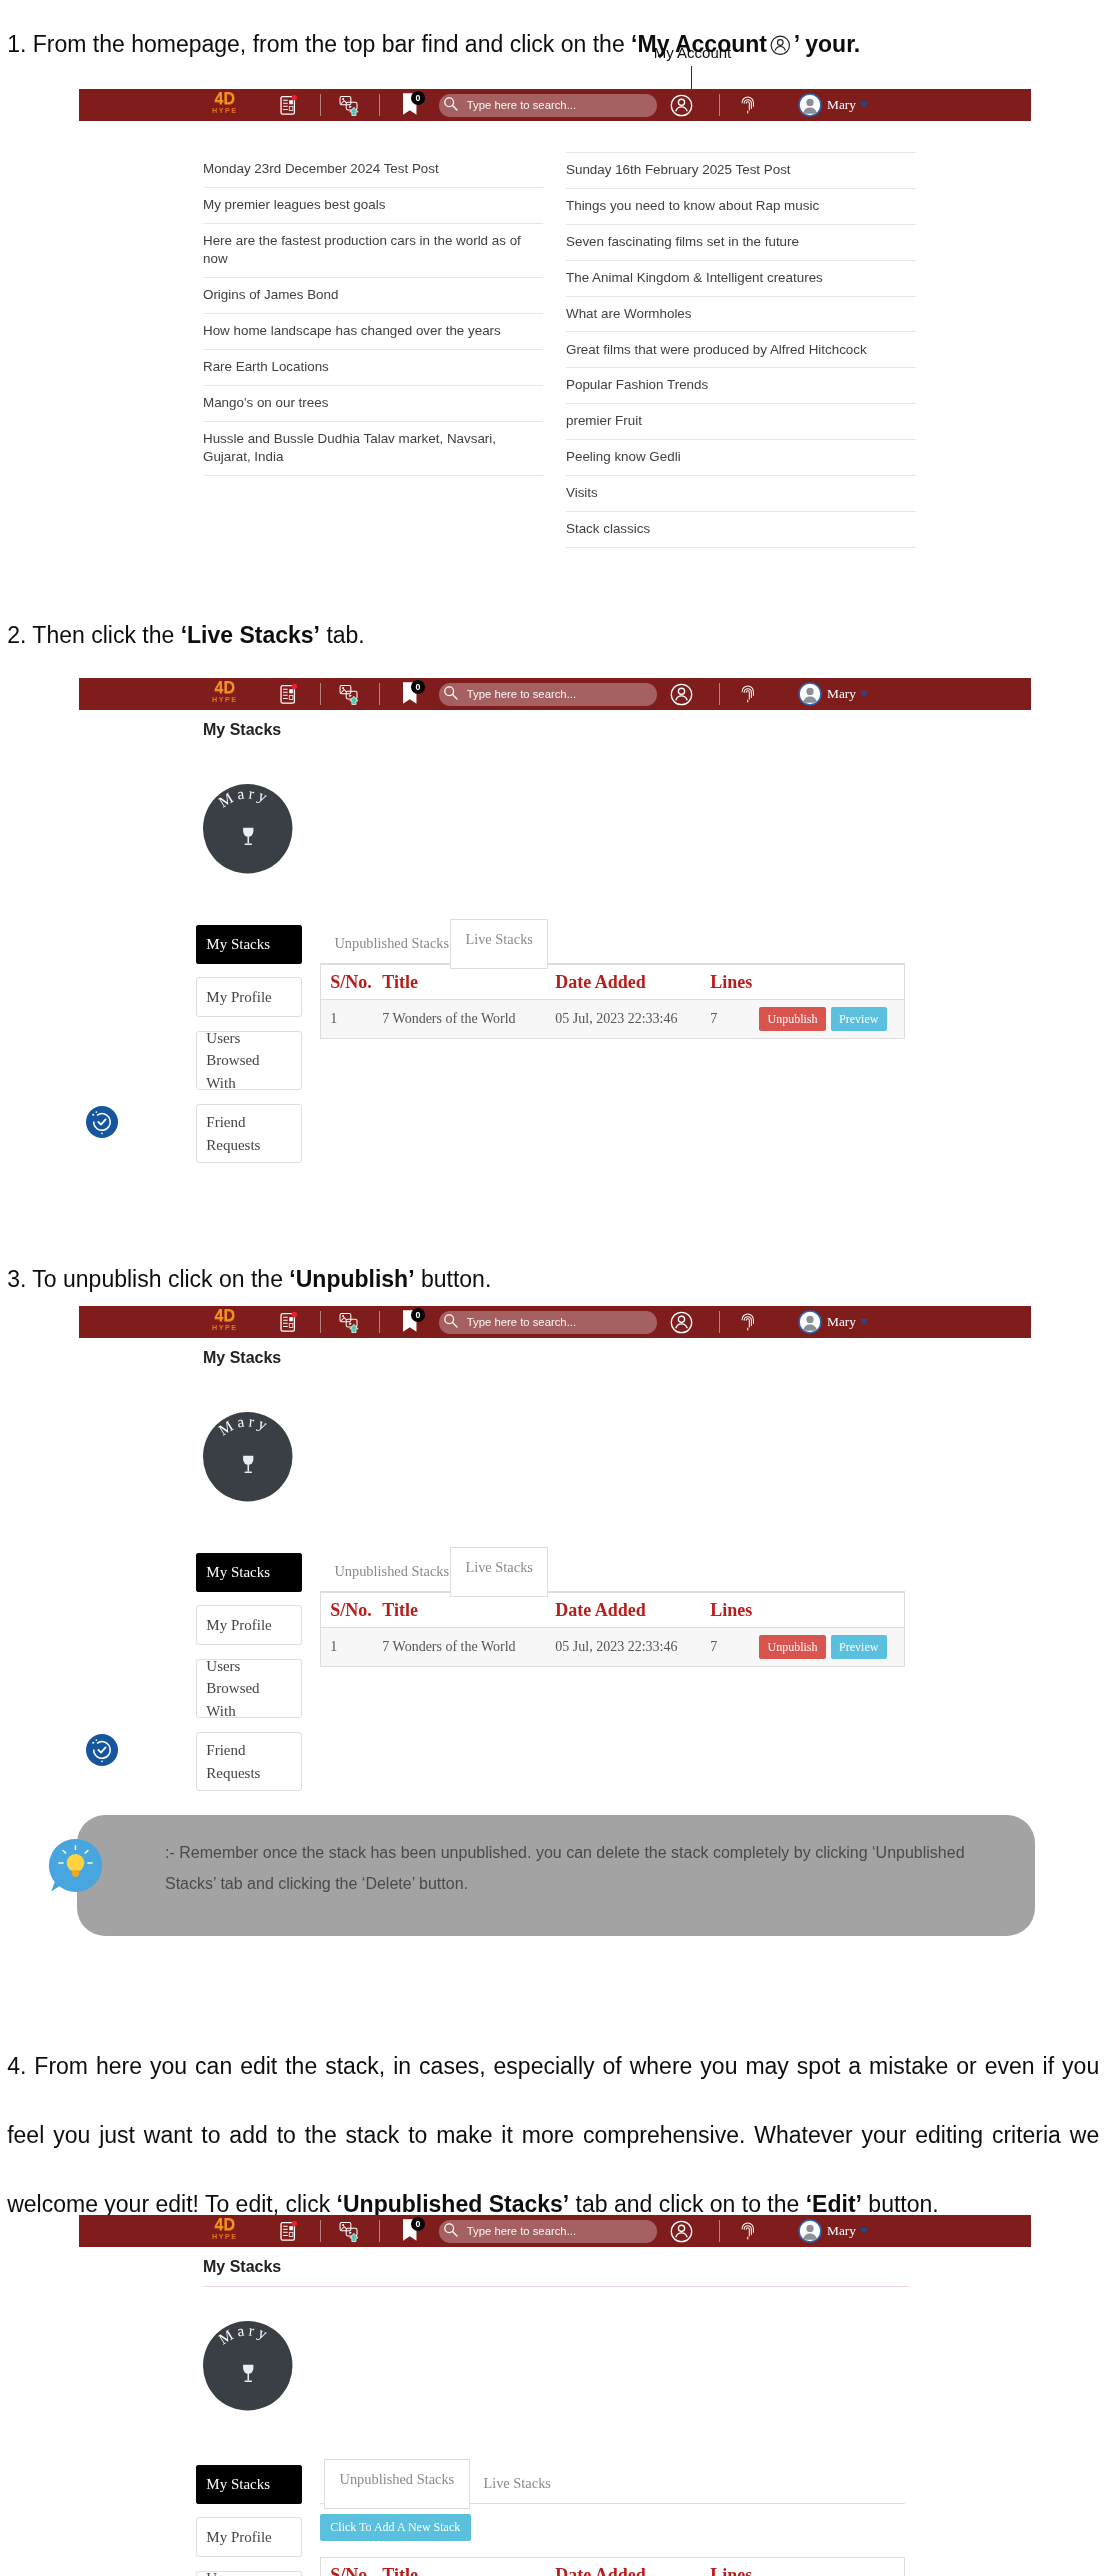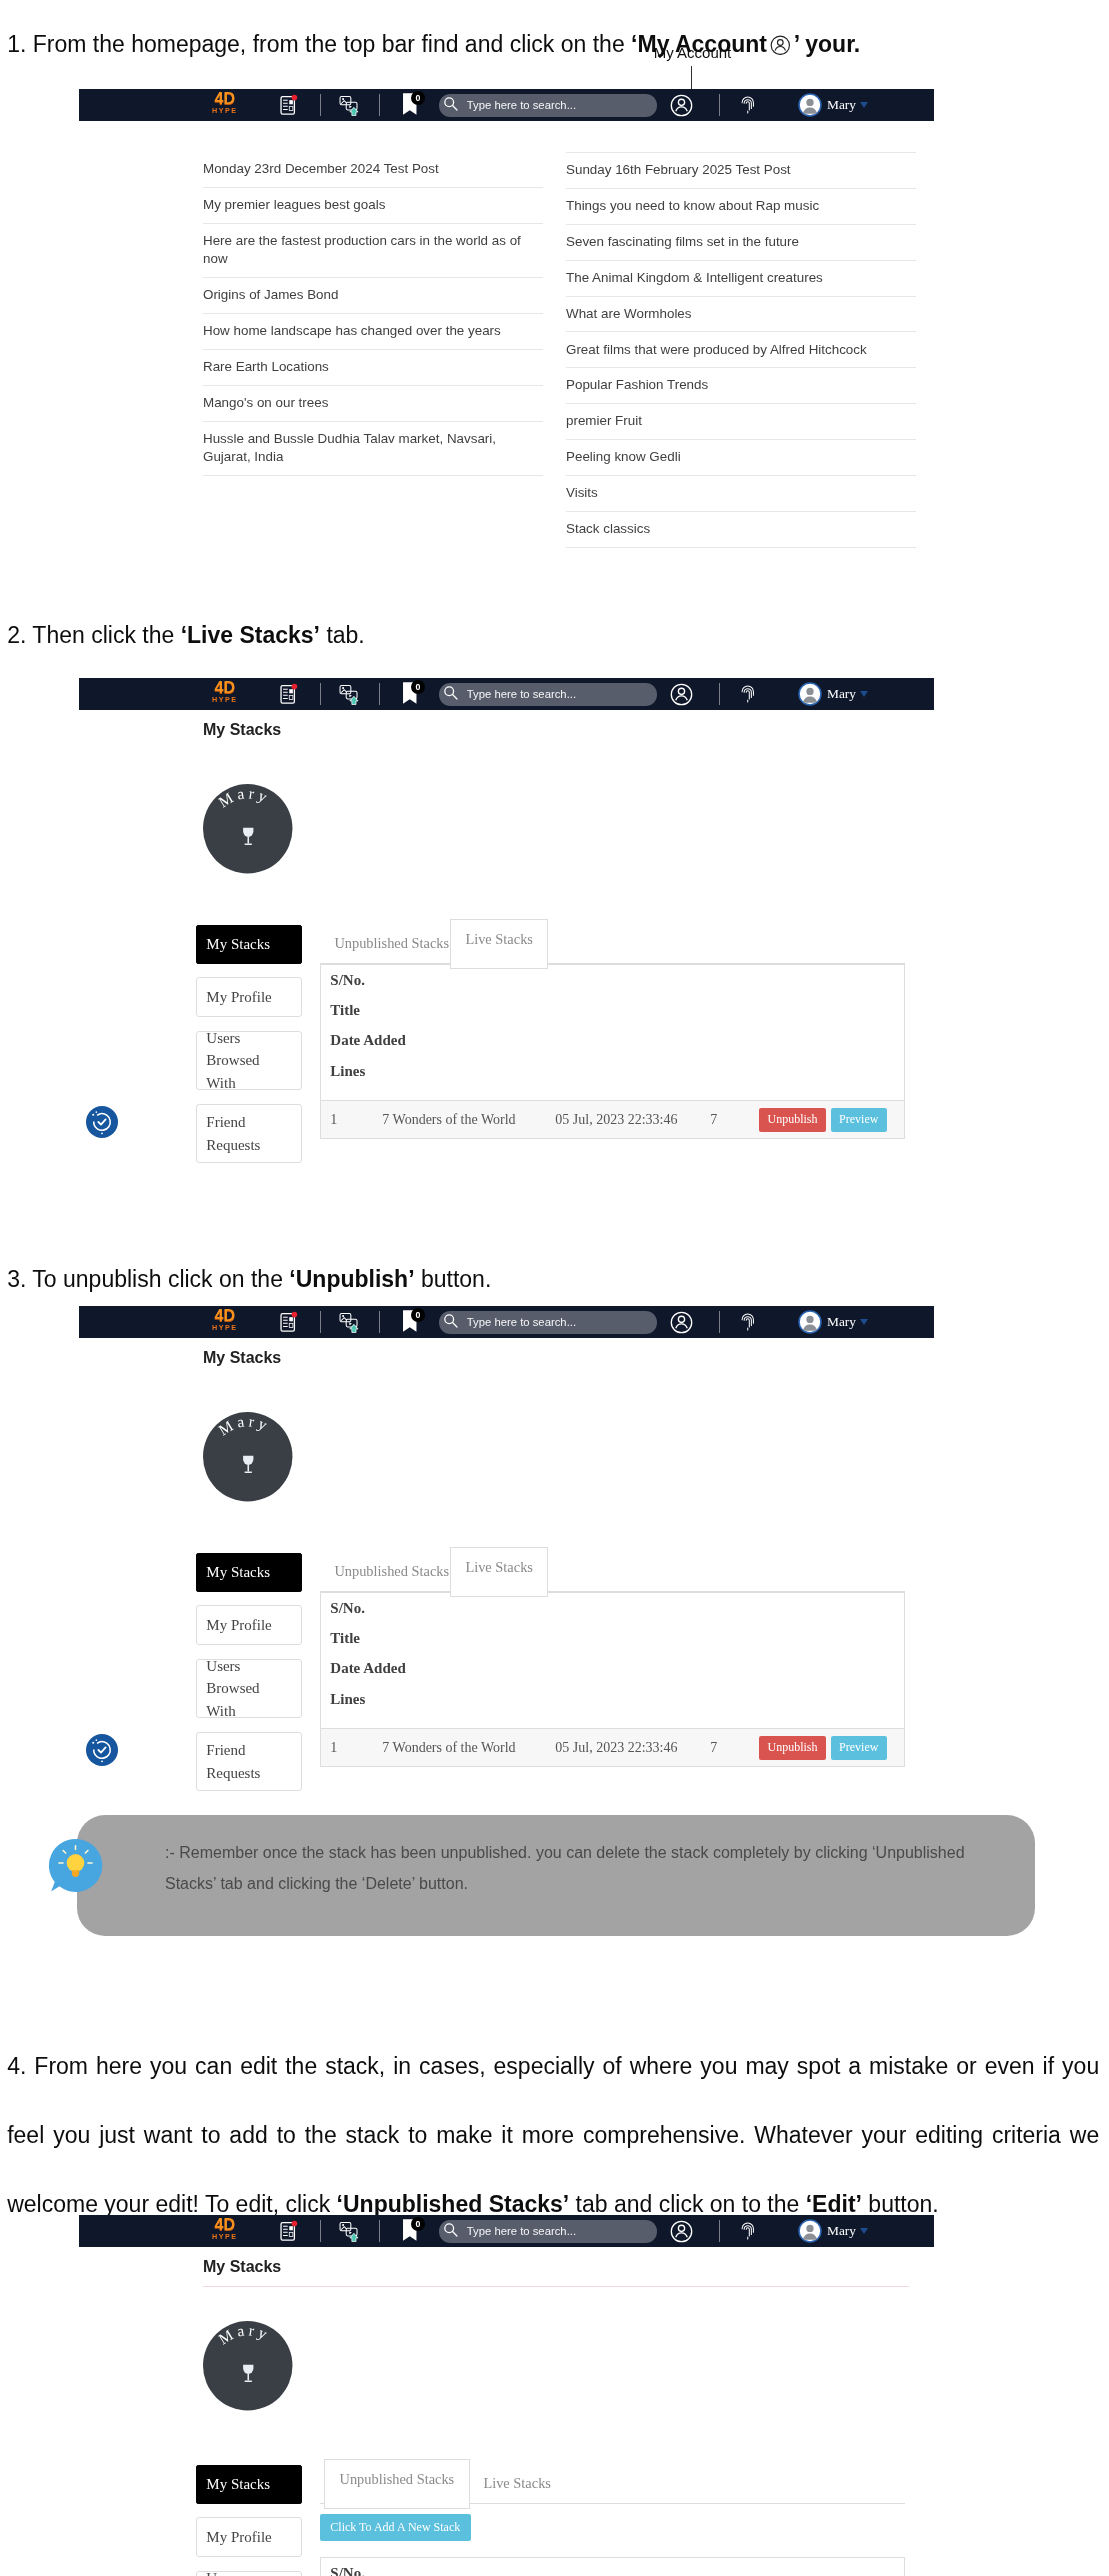--- a/index.html
+++ b/index.html
@@ -9,21 +9,21 @@
   .step{position:absolute;left:7.2px;width:1092px;font-size:23px;line-height:1.55;color:#0d0d0d;}
   .step b{font-weight:700;}
   .step.justify{text-align:justify;line-height:3.0;}
   .inline-acct{display:inline-block;vertical-align:-3.1px;margin:0 3.1px;}
   
   .alabel{position:absolute;font-size:15px;color:#101010;white-space:nowrap;}
   .vline{position:absolute;width:1px;background:#2e2e2e;}
   
   .shot{position:absolute;left:79px;width:952px;background:#fff;overflow:hidden;}
   
-  .bar{position:absolute;left:0;top:0;width:855px;height:32px;background:#0f172a;}
+  .bar{position:absolute;left:0;top:0;width:952px;height:32px;background:#7f1d1d;}
   .bar *{box-sizing:border-box;}
   .logo{position:absolute;left:133px;top:2.1px;text-align:center;line-height:1;}
   .logo .l1{font-size:16px;font-weight:800;color:#f6921e;text-shadow:0 0.5px 0 #c05a12;}
   .logo .l2{font-size:7.2px;font-weight:700;color:#e8731a;letter-spacing:1.5px;}
   .bsep{position:absolute;top:5.2px;width:0.5px;height:21.6px;background:rgba(255,255,255,.45);}
   .bico{position:absolute;top:5.2px;}
   .bookmark{position:absolute;left:323px;top:4.1px;}
   .badge{position:absolute;left:332px;top:2.1px;width:14px;height:14px;border-radius:50%;
          background:#000;color:#fff;font-size:8.8px;font-weight:700;display:flex;
          align-items:center;justify-content:center;z-index:2;}
@@ -50,21 +50,21 @@
           font-family:"Liberation Serif",serif;font-size:15px;color:#444;
           display:flex;align-items:center;padding:0 9.3px;box-sizing:border-box;line-height:1.5;}
   .sbcard.active{background:#000;color:#fff;border-color:#000;border-radius:2.1px;}
   .tabsrow{position:absolute;left:124px;width:585px;}
   .tabsrow .line{position:absolute;left:0;top:38px;width:585px;height:0.5px;background:#ddd;}
   .tab{position:absolute;top:0;font-family:"Liberation Serif",serif;font-size:14.4px;color:#8a8a8a;
        padding:10.3px 14.4px;white-space:nowrap;}
   .tab.active{border:0.5px solid #ddd;background:#fff;padding:11.3px 14.4px 19.6px;top:-6.2px;z-index:2;}
   .tbl{position:absolute;left:124px;width:585px;border:0.5px solid #ddd;background:#fff;
        font-family:"Liberation Serif",serif;box-sizing:border-box;}
-  .thead{display:flex;font-weight:700;color:#404040;font-size:15px;border-bottom:0.5px solid #ddd;flex-direction:column;}
+  .thead{display:flex;font-weight:700;color:#b91c1c;font-size:18px;border-bottom:0.5px solid #ddd;}
   .trow{display:flex;color:#555;font-size:14px;background:#f7f7f7;align-items:center;}
   .cell{padding:6.7px 9.3px;box-sizing:border-box;}
   .c1{width:52px;} .c2{width:173px;} .c3{width:155px;} .c4{width:49px;} .c5{flex:1;display:flex;gap:5.2px;align-items:center;}
   .btn{font-family:"Liberation Serif",serif;font-size:12px;color:#fff;border-radius:2.1px;
        padding:4.6px 8.2px;display:inline-block;white-space:nowrap;}
   .btn.red{background:#d9534f;} .btn.blue{background:#5bc0de;}
   .addbtn{position:absolute;left:124px;font-family:"Liberation Serif",serif;font-size:12px;color:#fff;
        background:#5bc0de;border-radius:2.1px;padding:6.2px 10.3px;}
   .watch{position:absolute;left:-110px;}
   

